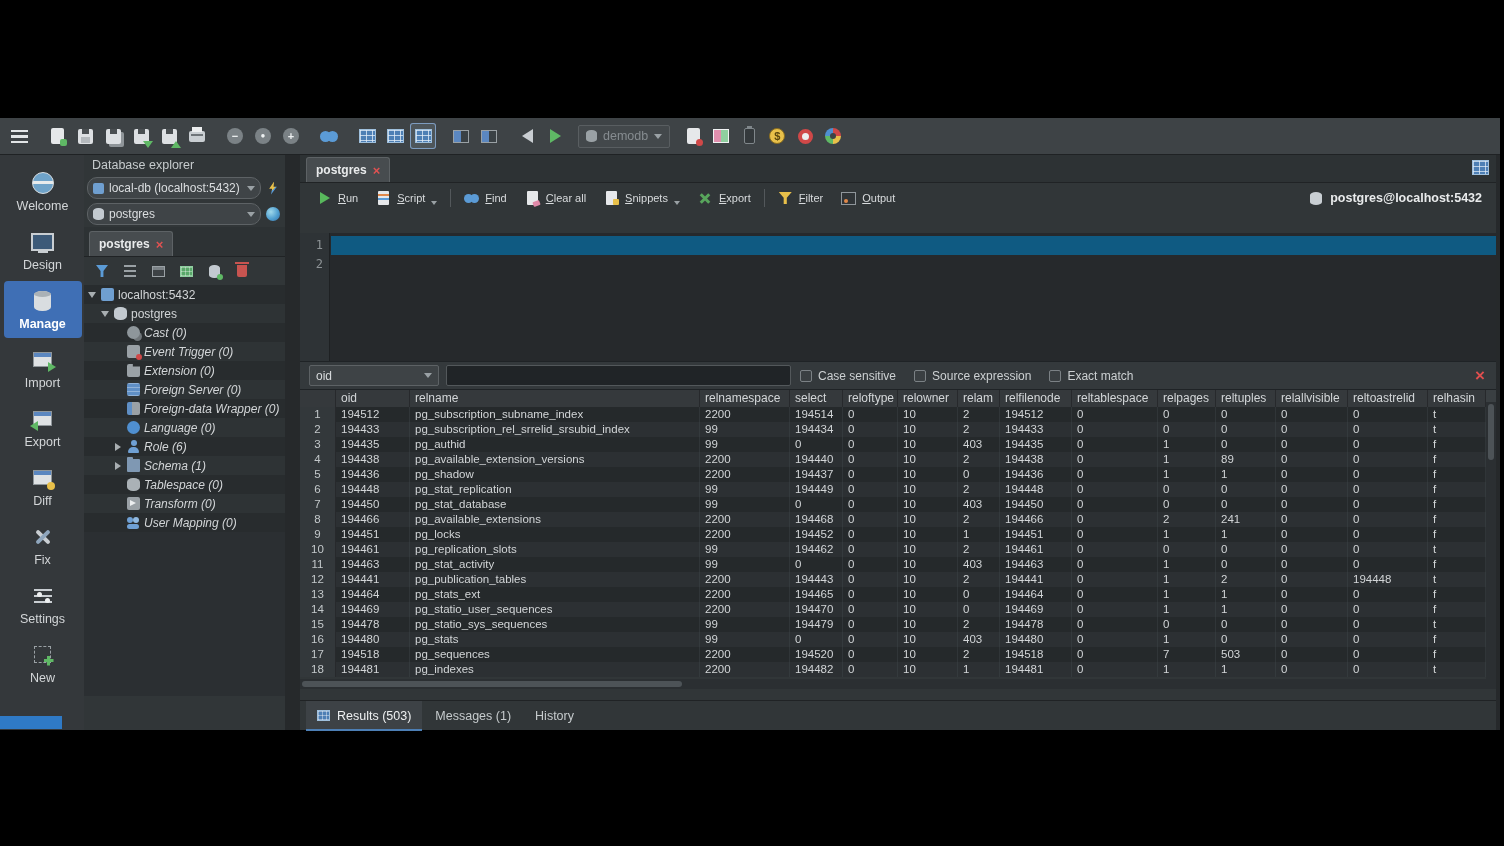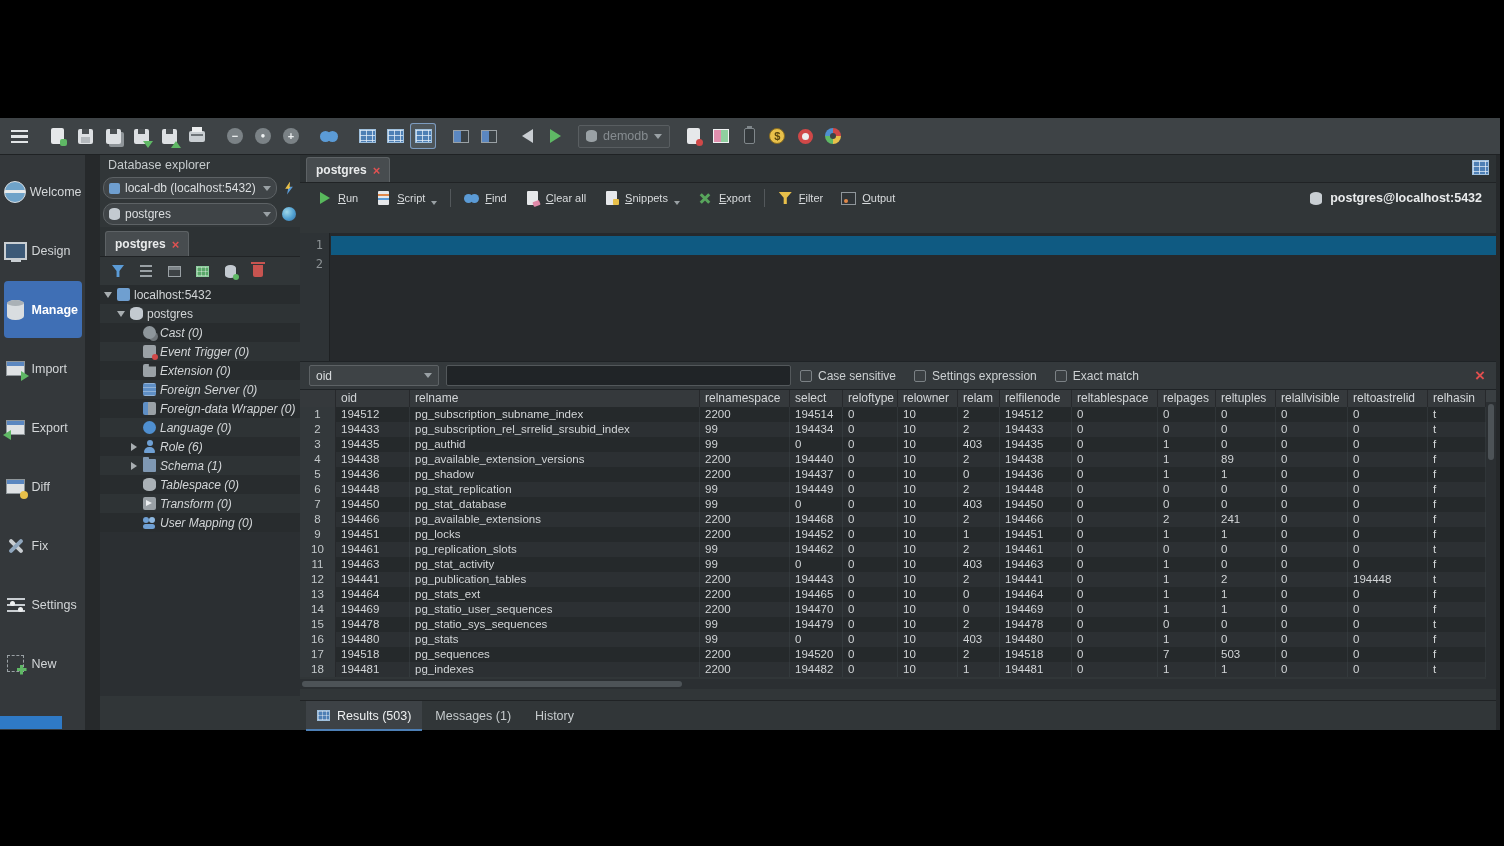--- a/index.html
+++ b/index.html
@@ -45,21 +45,21 @@
 .sh-coin::after{content:"$";}
 .sh-ring{width:15px;height:15px;border-radius:50%;border:4px solid #d04848;background:#eceeef;}
 .sh-gear{width:16px;height:16px;border-radius:50%;background:conic-gradient(#d04848 0 25%,#e8c04a 25% 50%,#5fb865 50% 75%,#4f8fd0 75%);}
 .sh-gear::after{content:"";position:absolute;left:5px;top:5px;width:6px;height:6px;border-radius:50%;background:#3e4346;}
 .db-combo{height:23px;display:flex;align-items:center;gap:6px;background:#43484b;border:1px solid #595e61;border-radius:2px;padding:0 7px;margin:0 9px;color:#868c90;font-size:12.5px;min-width:92px;}
 .dbc-icon{width:11px;height:12px;background:#9aa1a5;border-radius:5px/3px;}
 .combo-caret{width:0;height:0;border-left:4px solid transparent;border-right:4px solid transparent;border-top:5px solid #9aa1a5;margin-left:auto;}
 
 
 .side-nav{position:absolute;left:0;top:37px;width:85px;height:575px;background:#34383b;display:flex;flex-direction:column;align-items:center;padding-top:8px;}
-.side-item{width:78px;height:57px;flex:none;display:flex;flex-direction:row;align-items:center;gap:4px;border-radius:4px;margin-bottom:2px;}
+.side-item{width:78px;height:57px;flex:none;display:flex;flex-direction:column;align-items:center;justify-content:center;gap:4px;border-radius:4px;margin-bottom:2px;}
 .side-item.active{background:#3f6fb5;}
 .slabel{font-size:12.5px;color:#d3d6d8;}
 .side-item.active .slabel{color:#fff;font-weight:bold;}
 .si{width:24px;height:24px;position:relative;display:flex;align-items:center;justify-content:center;}
 .si-globe-icon::before{content:"";width:20px;height:20px;border-radius:50%;background:linear-gradient(to bottom,transparent 8px,#e8ebec 8px 11px,transparent 11px),#6fa3c9;border:1px solid #d7dcdf;}
 .si-design-icon::before{content:"";width:19px;height:14px;border:2px solid #c9ced2;background:#3d5a78;}
 .si-design-icon::after{content:"";position:absolute;bottom:1px;width:10px;height:2px;background:#c9ced2;}
 .si-database-icon::before{content:"";width:17px;height:20px;background:#d9dde0;border-radius:8px/4px;}
 .si-database-icon::after{content:"";position:absolute;top:2px;width:17px;height:6px;border-radius:50%;background:#aab1b6;}
 .si-import-icon::before,.si-export-icon::before,.si-diff-icon::before{content:"";width:17px;height:13px;border:1px solid #8f969a;background:linear-gradient(#5b87c0 0 4px,#dfe2e4 4px);}
@@ -68,21 +68,21 @@
 .si-diff-icon::after{content:"";position:absolute;right:0;bottom:0;width:8px;height:8px;border-radius:50%;background:#e8c04a;}
 .si-fix-icon::before{content:"";width:18px;height:4px;background:#c9ced2;transform:rotate(45deg);border-radius:2px;}
 .si-fix-icon::after{content:"";position:absolute;width:18px;height:4px;background:#8fa6bd;transform:rotate(-45deg);border-radius:2px;}
 .si-settings-icon::before{content:"";width:18px;height:14px;background:linear-gradient(to bottom,#c9ced2 0 2px,transparent 2px 6px,#c9ced2 6px 8px,transparent 8px 12px,#c9ced2 12px 14px);}
 .si-settings-icon::after{content:"";position:absolute;left:6px;top:8px;width:5px;height:5px;border-radius:50%;background:#eef0f1;box-shadow:8px 6px 0 #eef0f1;}
 .si-new-icon::before{content:"";width:15px;height:15px;border:1px dashed #9aa1a5;}
 .si-new-icon::after{content:"";position:absolute;right:1px;bottom:1px;width:10px;height:10px;background:#5fb865;clip-path:polygon(35% 0,65% 0,65% 35%,100% 35%,100% 65%,65% 65%,65% 100%,35% 100%,35% 65%,0 65%,0 35%,35% 35%);}
 .status-strip{position:absolute;left:0;top:598px;width:62px;height:13px;background:#2f7ac6;}
 
 
-.explorer{position:absolute;left:100px;top:37px;width:201px;height:575px;background:#313638;}
+.explorer{position:absolute;left:84px;top:37px;width:201px;height:575px;background:#313638;}
 .panel-title{height:20px;line-height:20px;padding-left:8px;font-size:12.5px;color:#c6cbcd;}
 .combo-row{display:flex;align-items:center;gap:3px;padding:0 3px;height:26px;}
 .combo{flex:1;height:22px;background:#3f4447;border:1px solid #5d6265;border-radius:10px;display:flex;align-items:center;gap:5px;padding:0 5px;font-size:12px;color:#dbdee0;min-width:0;}
 .combo-text{white-space:nowrap;overflow:hidden;}
 .side-btn{width:18px;height:18px;flex:none;display:flex;align-items:center;justify-content:center;}
 .ci-plug{width:11px;height:11px;background:#6f9fd0;border-radius:2px;flex:none;}
 .ci-dbsmall{width:11px;height:12px;background:#c3cad0;border-radius:5px/3px;flex:none;}
 .spark{width:11px;height:13px;background:linear-gradient(135deg,#e8c04a 50%,#5b9bd6 50%);clip-path:polygon(60% 0,15% 55%,42% 55%,32% 100%,85% 40%,55% 40%);}
 .globe-mini{width:14px;height:14px;border-radius:50%;background:radial-gradient(circle at 35% 35%,#9fd8ea,#4f9fd0 55%,#3a6da0);}
 .etab-row{height:30px;display:flex;align-items:flex-end;padding-left:5px;border-bottom:1px solid #202325;background:#2d3234;}
@@ -507,21 +507,21 @@
           <span class="combo-caret"></span>
         </div>
         <input class="search-input" type="text" value="" style="">
         <div class="cb-group">
             <div class="cb-wrap">
               <span class="cb-box"></span>
               <span>Case sensitive</span>
             </div>
             <div class="cb-wrap">
               <span class="cb-box"></span>
-              <span>Settings expression</span>
+              <span>Source expression</span>
             </div>
             <div class="cb-wrap">
               <span class="cb-box"></span>
               <span>Exact match</span>
             </div>
           </div>
         <div class="close-filter">×</div>
       </div>
       <div class="grid-header gridrow">
           <div class="hcell rn"></div>

